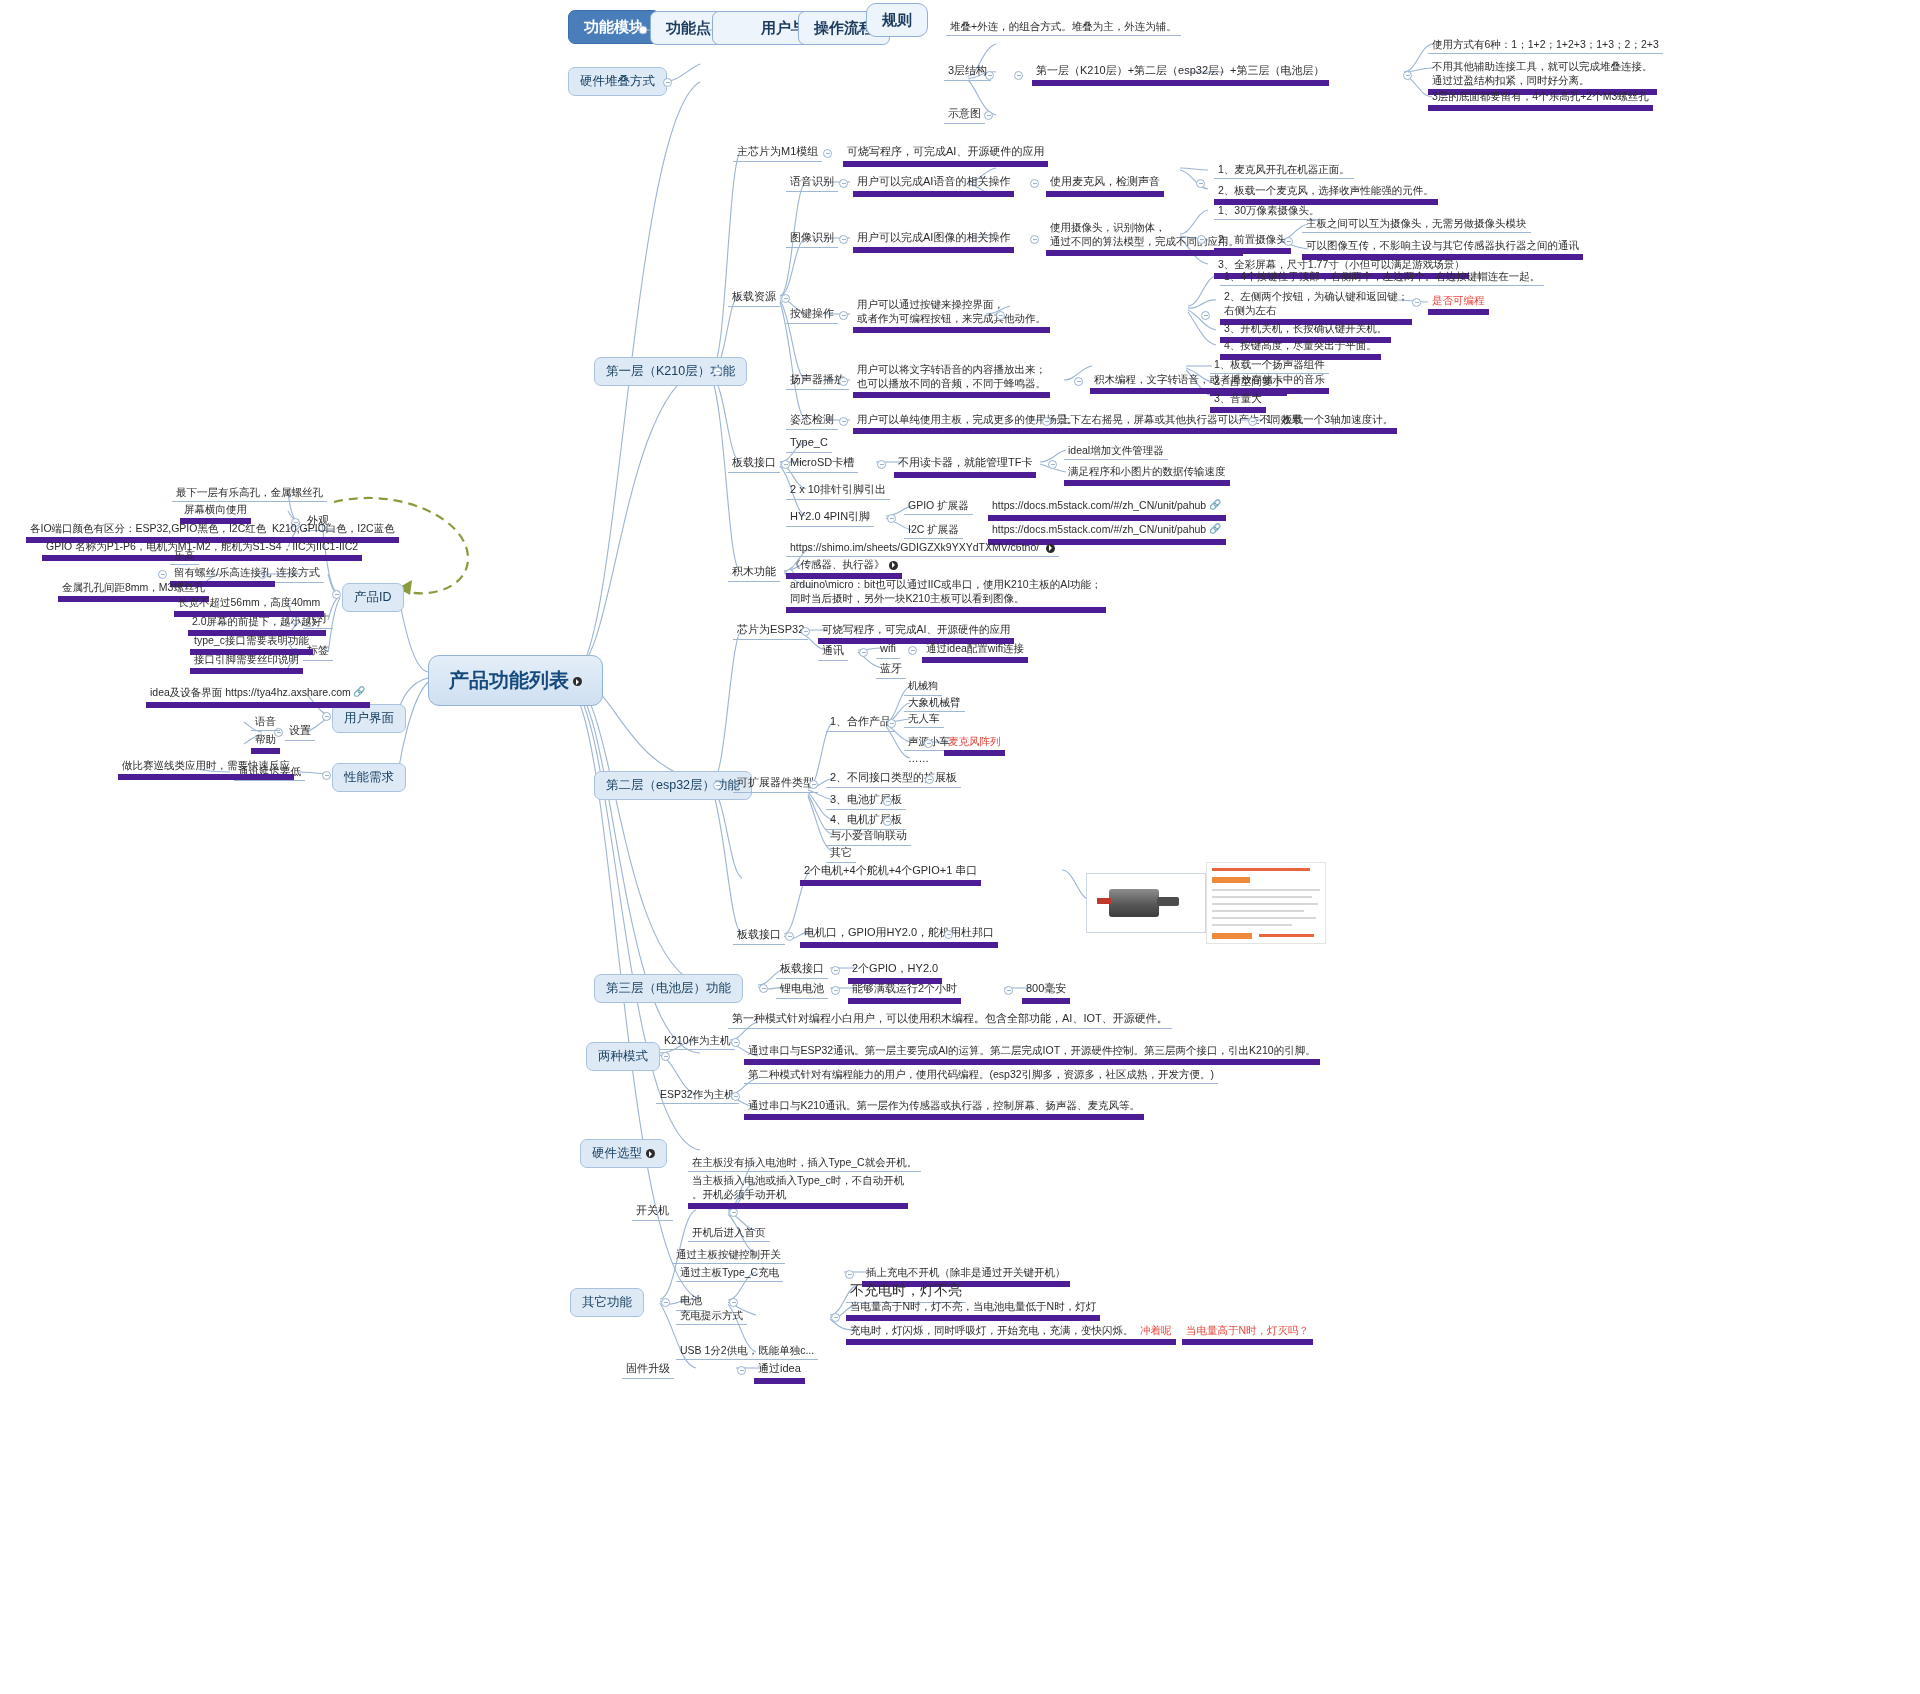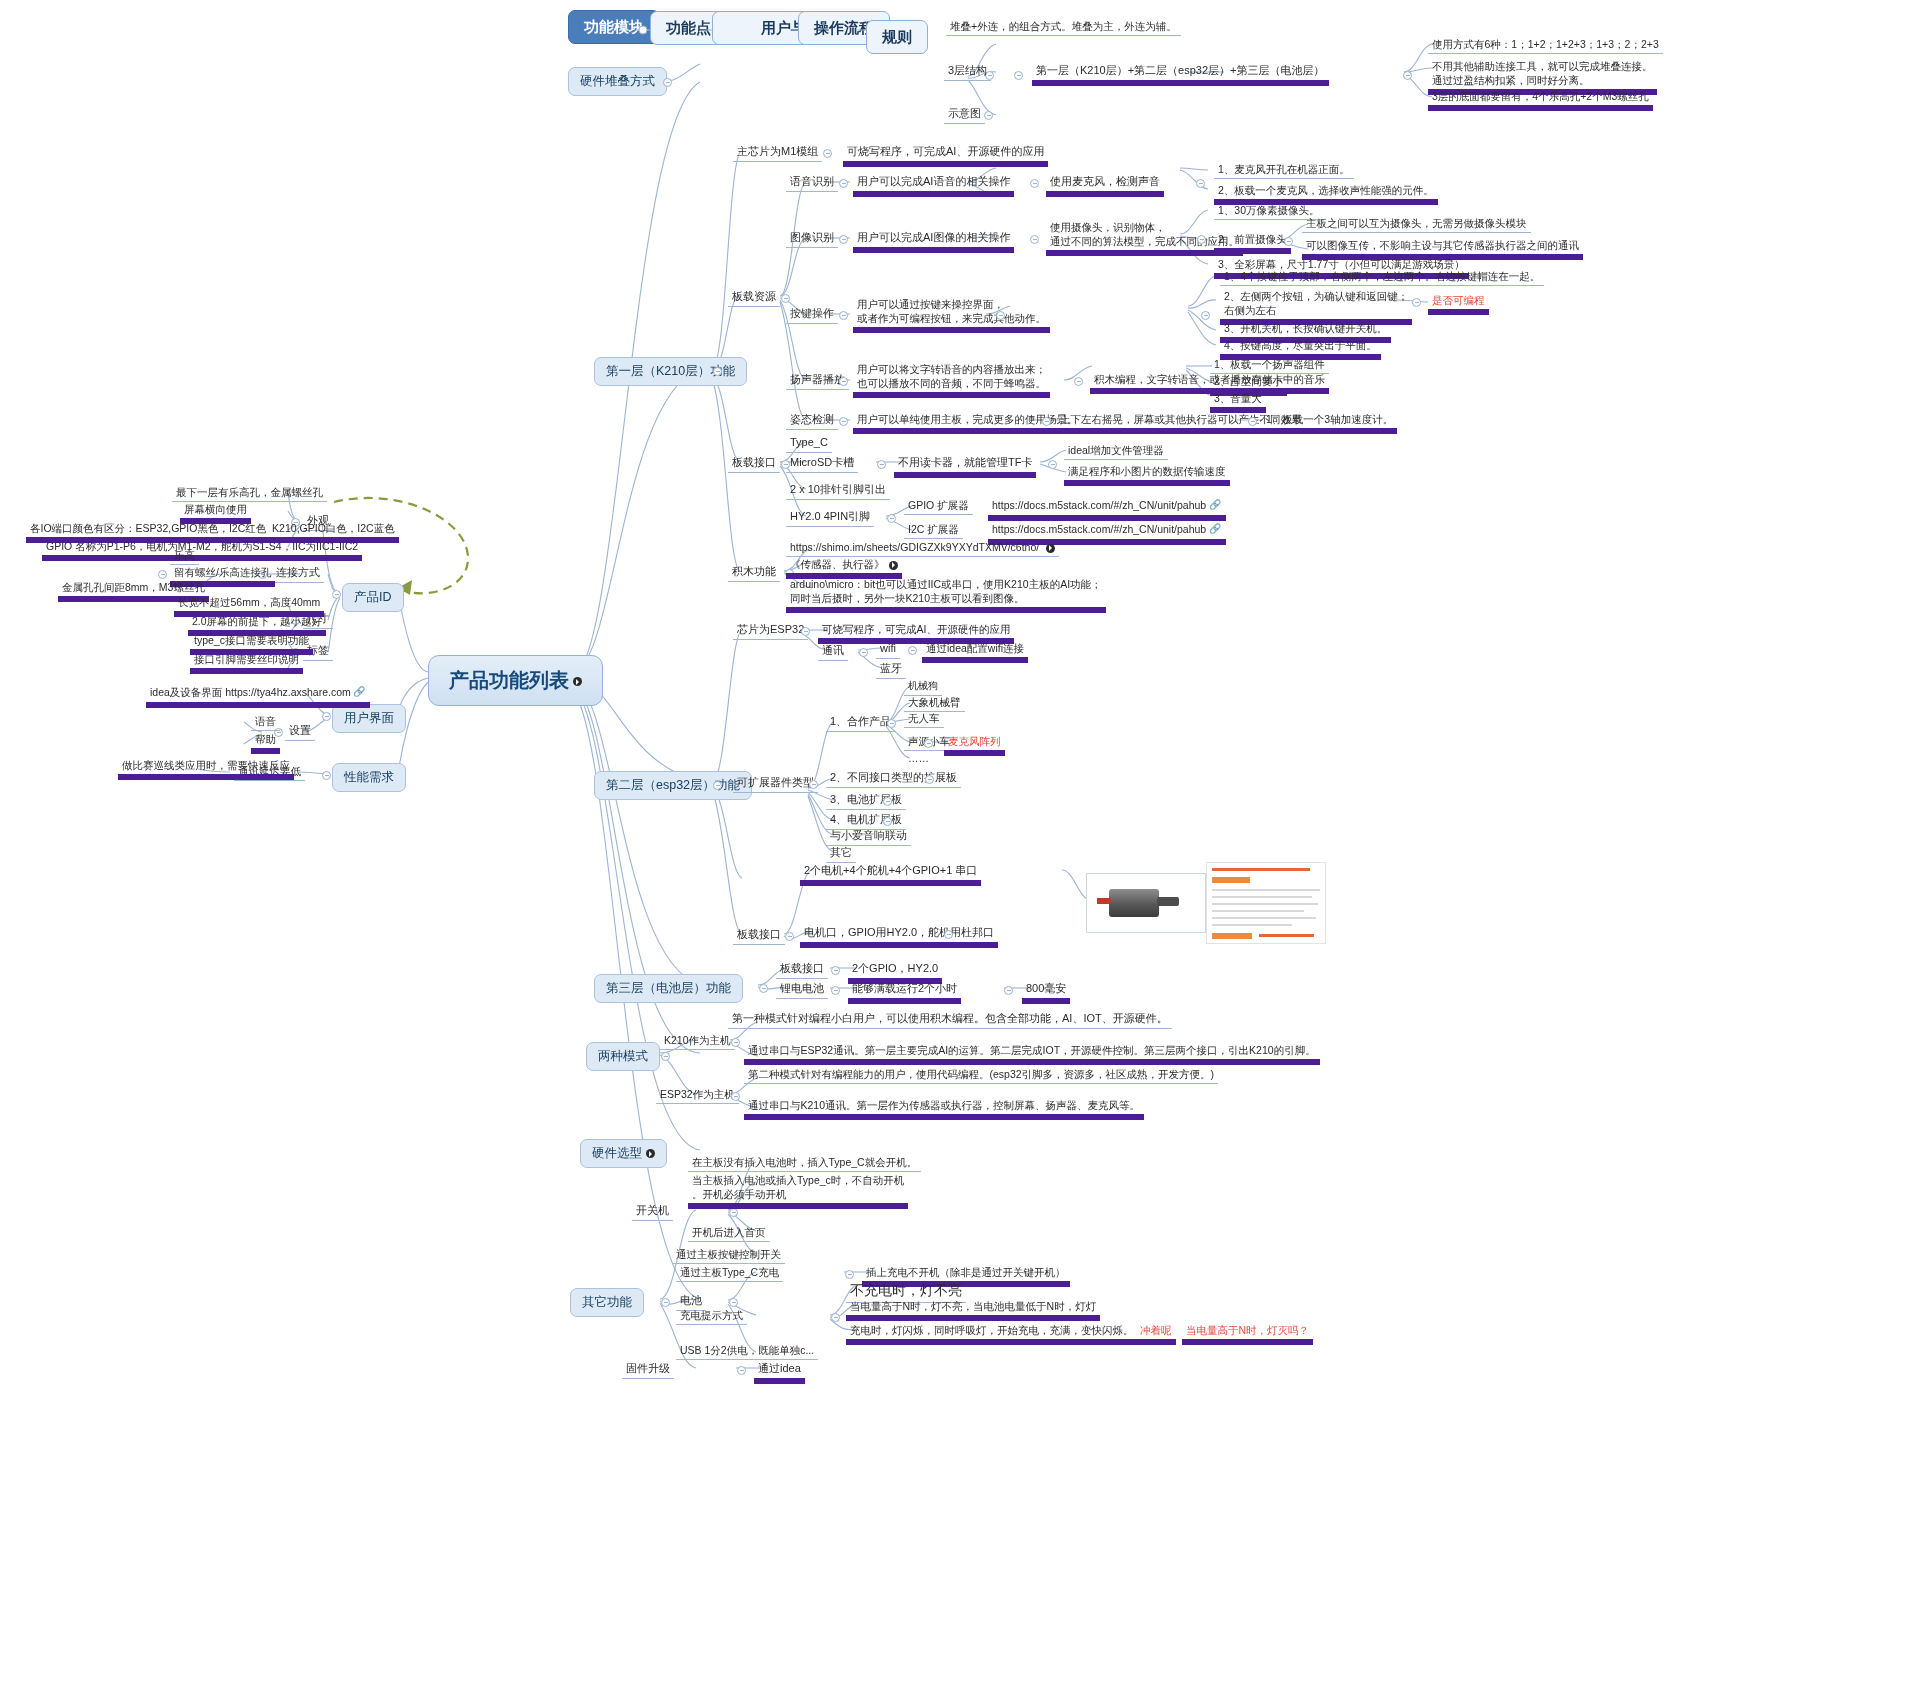--- a/index.html
+++ b/index.html
@@ -298,21 +298,21 @@
     <g fill="none" stroke="#8a9a3d" stroke-width="2.2" stroke-dasharray="9,6">
       <path d="M334,502 C400,486 470,520 468,560 C466,592 420,600 398,588"></path>
     </g>
     <polygon points="398,588 412,580 410,595" fill="#8a9a3d"></polygon>
   </svg>
 
   <div class="node chip sel" style="left:568px; top:10px;">功能模块</div>
   <div class="node chip" style="left:650px; top:11px;">功能点</div>
   <div class="node chip" style="left:712px; top:11px;padding-left:48px;">用户与目标</div>
   <div class="node chip" style="left:798px; top:11px;">操作流程</div>
-  <div class="node chip" style="left:866px; top:20px;">规则</div>
+  <div class="node chip" style="left:866px; top:3px;border-radius:10px;">规则</div>
   <svg style="position:absolute;left:0;top:0;width:1920px;height:60px;pointer-events:none">
     <g stroke="#9bb4d3" stroke-width="1.1" fill="none">
       <path d="M636,30 L650,30"></path>
         <path d="M706,30 L712,30"></path>
       <path d="M790,30 L798,30"></path>
         <path d="M858,30 L866,30"></path>
     </g>
     <circle cx="643" cy="30" r="4" fill="#fff" stroke="#9bb4d3"></circle>
   </svg>
 

